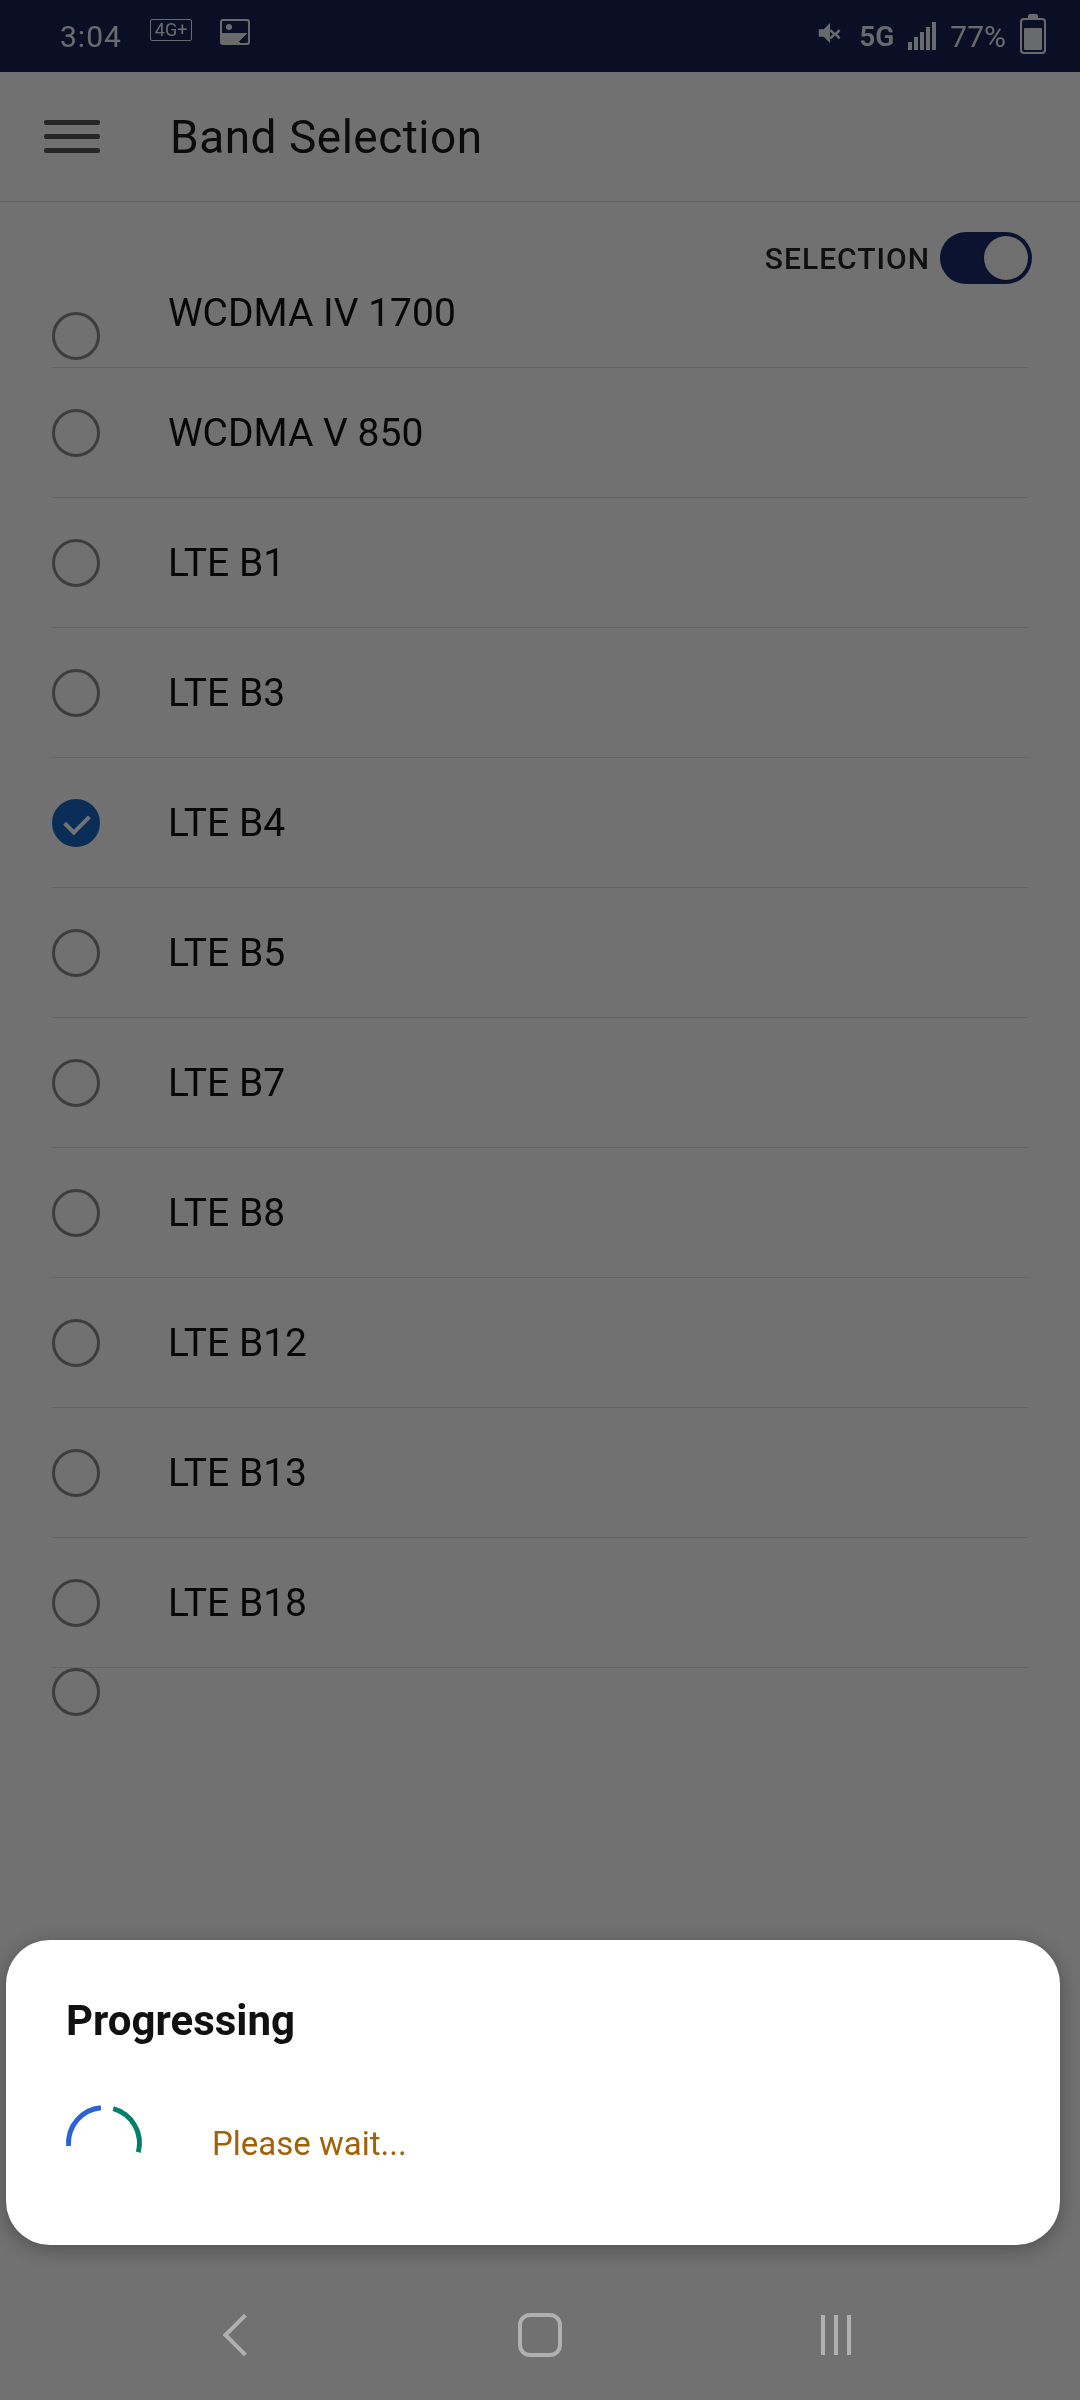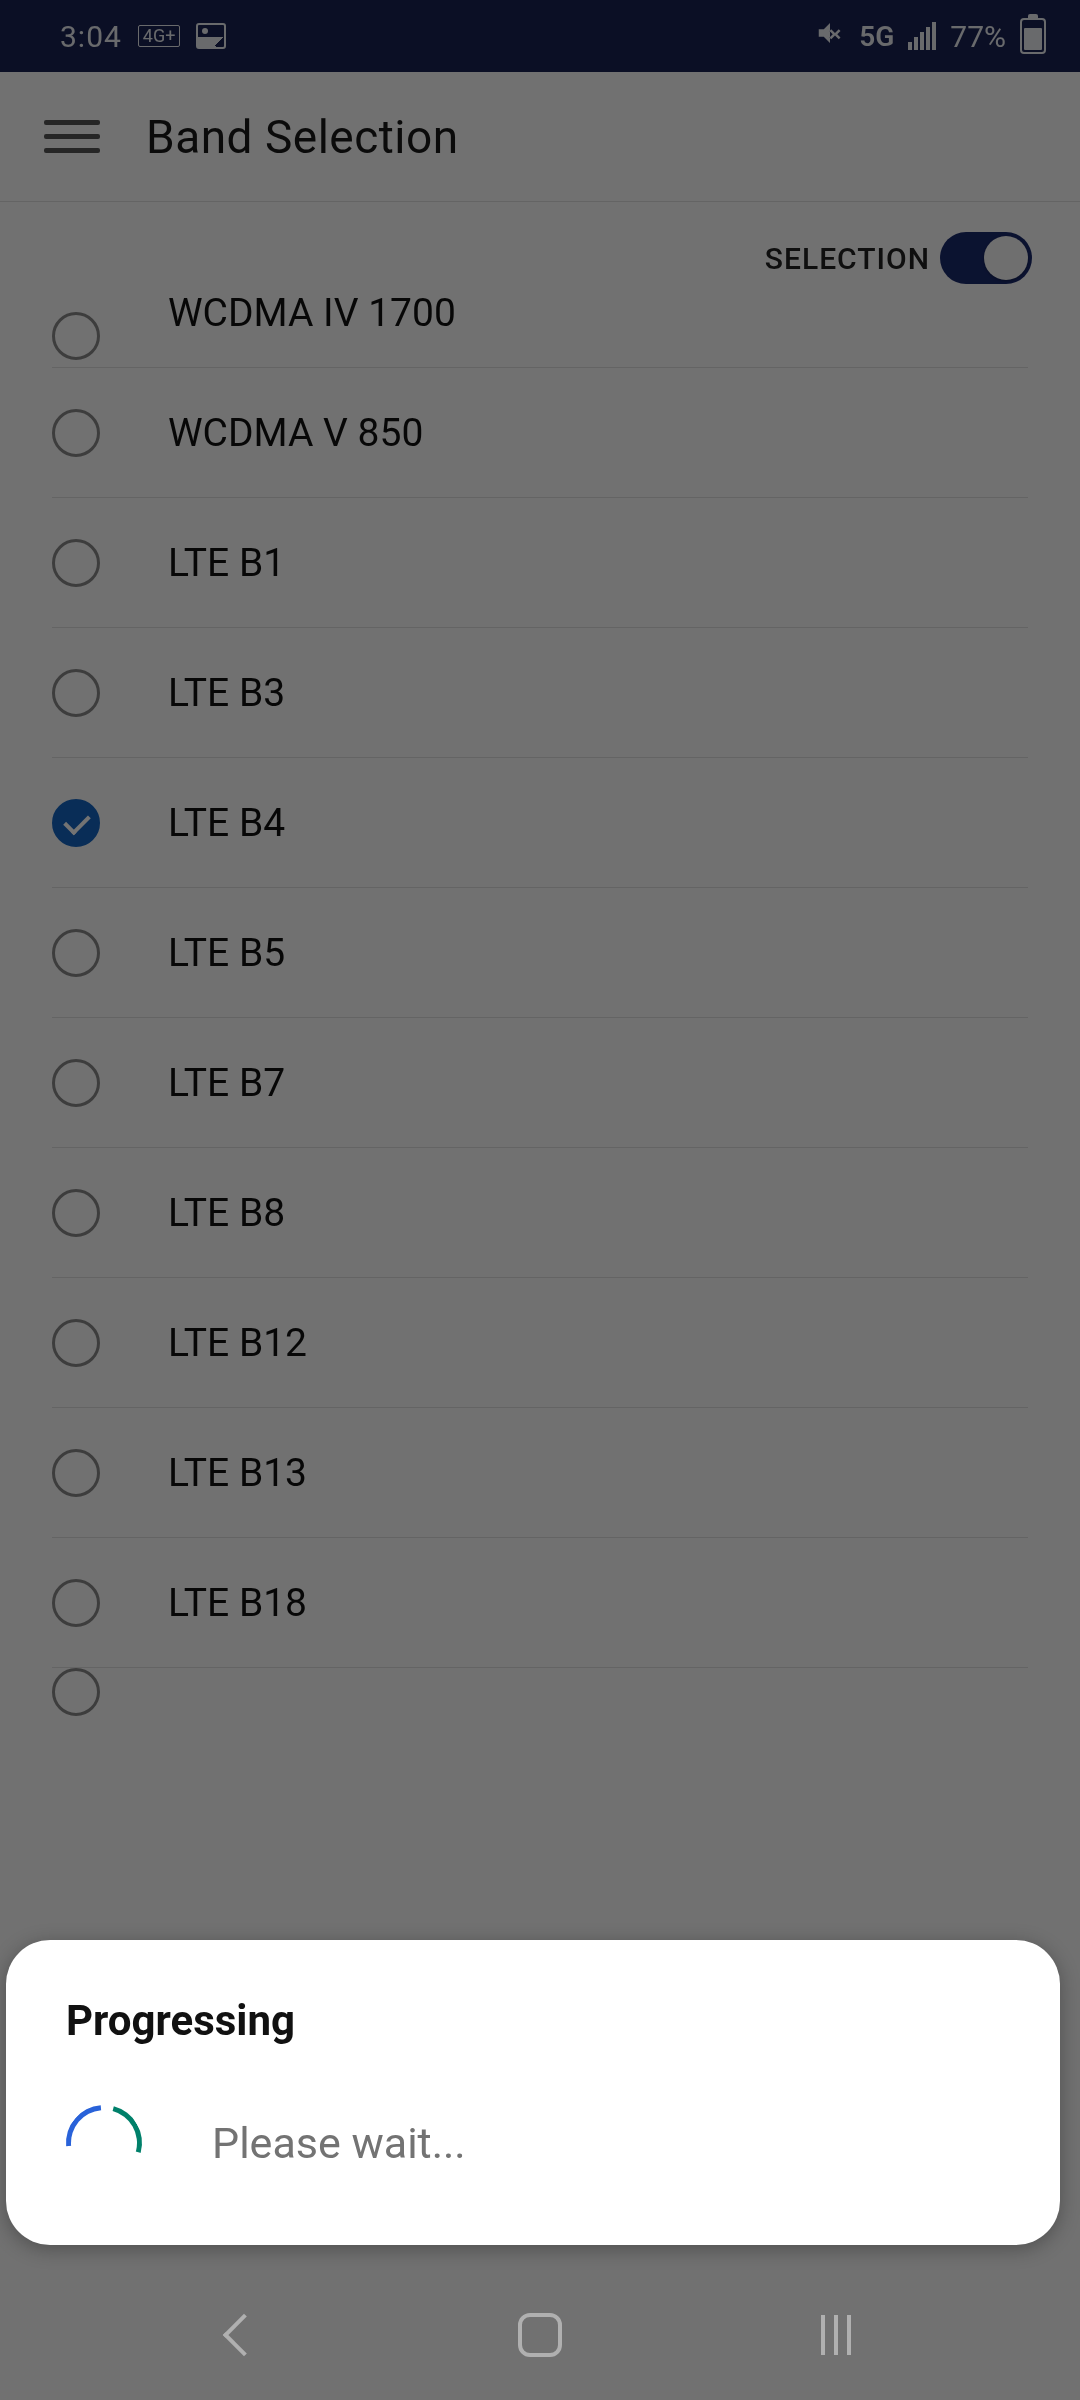--- a/index.html
+++ b/index.html
@@ -1,37 +1,37 @@
 <!DOCTYPE html>
 <html><head>
 <meta charset="utf-8">
 <style>
   * { margin: 0; padding: 0; box-sizing: border-box; }
   html, body { width: 1080px; height: 2400px; font-family: -apple-system, Roboto, 'Segoe UI', sans-serif; background: #f5f5f5; overflow: hidden; }
 
   
   .status-bar { background:#1a2352; height:72px; color:#e8eaf0; display:flex; align-items:center; padding:0 34px 0 60px; font-size:30px; }
-  .status-left { display:flex; align-items:center; gap:16px; }
+  .status-left { display:flex; align-items:flex-start; gap:28px; }
   .status-right { margin-left:auto; display:flex; align-items:center; gap:14px; }
   .status-time { font-weight:400; letter-spacing:1px; }
   .status-4g { font-size:18px; border:1.5px solid #e8eaf0; padding:1px 4px; border-radius:2px; line-height:1; }
   .pic-icon { width:30px; height:26px; border:2.5px solid #e8eaf0; border-radius:3px; position:relative; }
   .pic-icon::before { content:''; position:absolute; width:6px; height:6px; background:#e8eaf0; border-radius:50%; top:3px; left:4px; }
   .pic-icon::after { content:''; position:absolute; bottom:0; left:0; right:0; height:10px; background:linear-gradient(45deg, transparent 30%, #e8eaf0 30%, #e8eaf0 50%, transparent 50%), linear-gradient(-45deg, transparent 30%, #e8eaf0 30%); }
   .fiveg { font-weight:600; font-size:28px; }
   .signal { display:inline-flex; align-items:flex-end; gap:2px; }
   .signal span { width:4px; background:#e8eaf0; }
   .signal span:nth-child(1){height:8px;} .signal span:nth-child(2){height:13px;} .signal span:nth-child(3){height:18px;} .signal span:nth-child(4){height:23px;} .signal span:nth-child(5){height:28px;}
   .batt-pct { font-size:30px; font-weight:400; }
   .batt { width:26px; height:36px; border:2.5px solid #e8eaf0; border-radius:4px; position:relative; display:flex; align-items:flex-end; padding:2px; }
   .batt::before { content:''; position:absolute; top:-6px; left:6px; right:6px; height:4px; background:#e8eaf0; border-radius:2px 2px 0 0; }
   .batt-fill { background:#e8eaf0; width:100%; height:77%; border-radius:1px; }
 
   
-  .app-bar { height:130px; display:flex; align-items:center; padding:0 44px; gap:46px; border-bottom:1.5px solid #ddd; background:#fafafa; }
+  .app-bar { height:130px; display:flex; align-items:center; padding:0 44px; gap:70px; border-bottom:1.5px solid #ddd; background:#fafafa; }
   .hamburger { width:56px; display:flex; flex-direction:column; gap:9px; }
   .hamburger span { height:5px; background:#555; border-radius:2px; }
   .app-title { font-size:46px; color:#1a1a1a; font-weight:400; letter-spacing:0.5px; }
 
   
   .selection-row { height:112px; display:flex; align-items:center; justify-content:flex-end; padding:0 48px 0 0; gap:10px; }
   .selection-label { font-size:30px; color:#222; letter-spacing:1px; font-weight:500; }
   .toggle { width:92px; height:52px; background:#1a2a6c; border-radius:26px; position:relative; }
   .toggle::after { content:''; position:absolute; width:44px; height:44px; background:#f5f5f5; border-radius:50%; top:4px; right:4px; box-shadow:0 1px 3px rgba(0,0,0,.3); }
 
@@ -57,21 +57,21 @@
   .nav-recent span { width:4px; height:40px; background:#b0b0b0; }
 
   
   .dim { position:absolute; inset:0; background:rgba(0,0,0,0.55); }
   .dialog { position:absolute; left:6px; right:20px; bottom:155px; background:#fff; border-radius:44px; padding:56px 60px 64px; box-shadow:0 4px 20px rgba(0,0,0,.3); }
   .dialog-title { font-size:42px; font-weight:700; color:#111; margin-bottom:60px; }
   .dialog-body { display:flex; align-items:center; gap:70px; }
   .spinner { width:76px; height:76px; position:relative; }
   .spinner-arc1 { position:absolute; inset:0; border:5px solid transparent; border-right-color:#00806a; border-radius:50%; transform:rotate(-30deg); }
   .spinner-arc2 { position:absolute; inset:0; border:5px solid transparent; border-left-color:#2962d9; border-radius:50%; transform:rotate(40deg); }
-  .dialog-msg { font-size:43px; color:#737373; }
+  .dialog-msg { font-size:33px; color:#a16207; }
 
   .screen { position:relative; width:1080px; height:2400px; background:#fdfdfd; }
   .content-below-status { position:absolute; top:72px; left:0; right:0; bottom:0; background:#fafafa; }
 </style>
 </head>
 <body>
 
 <div class="screen">
 
   <div class="status-bar">

